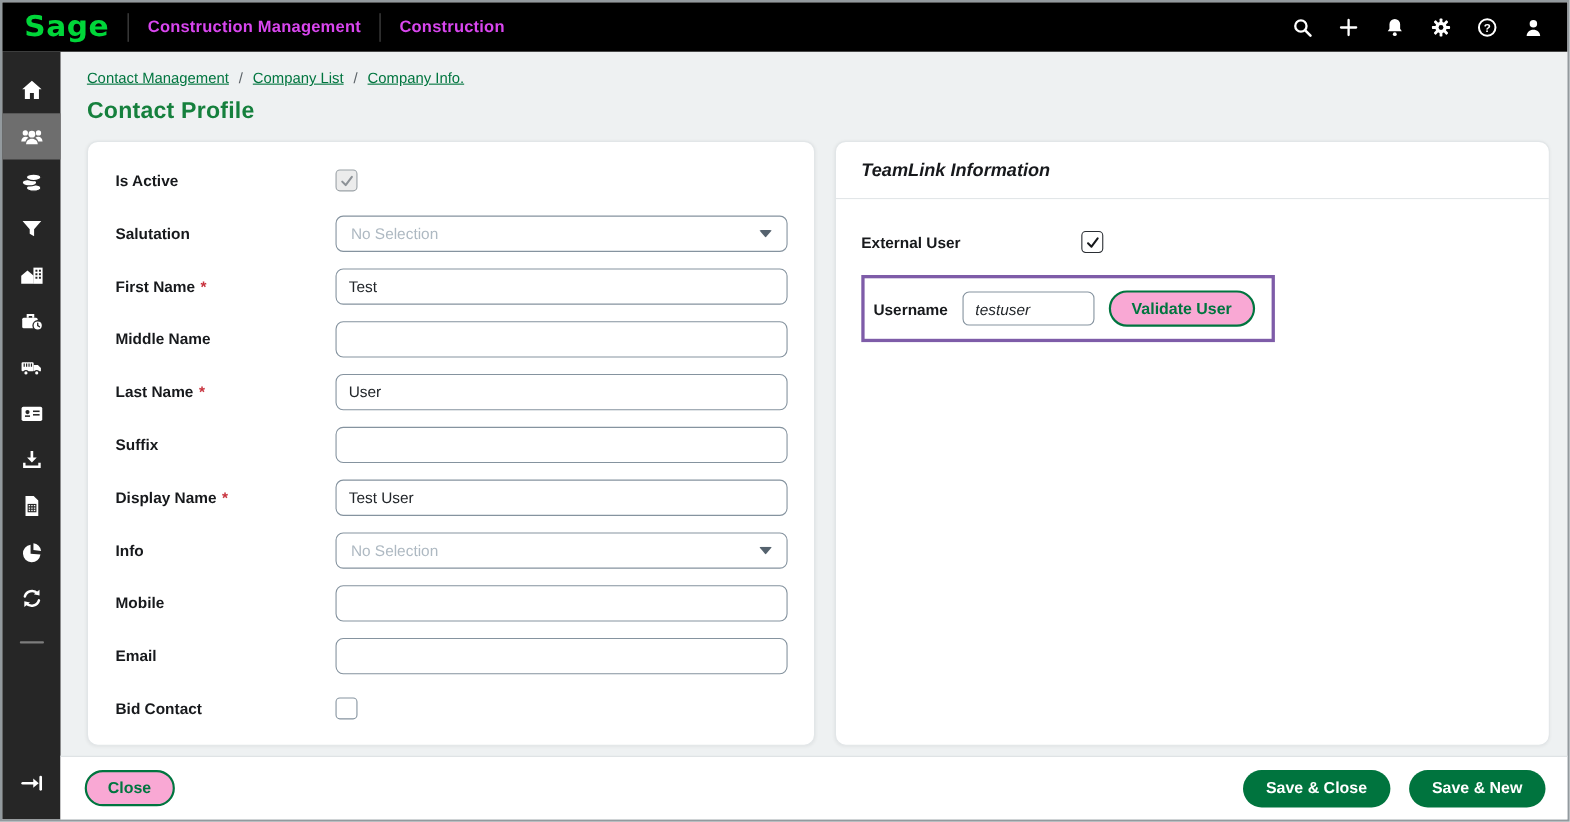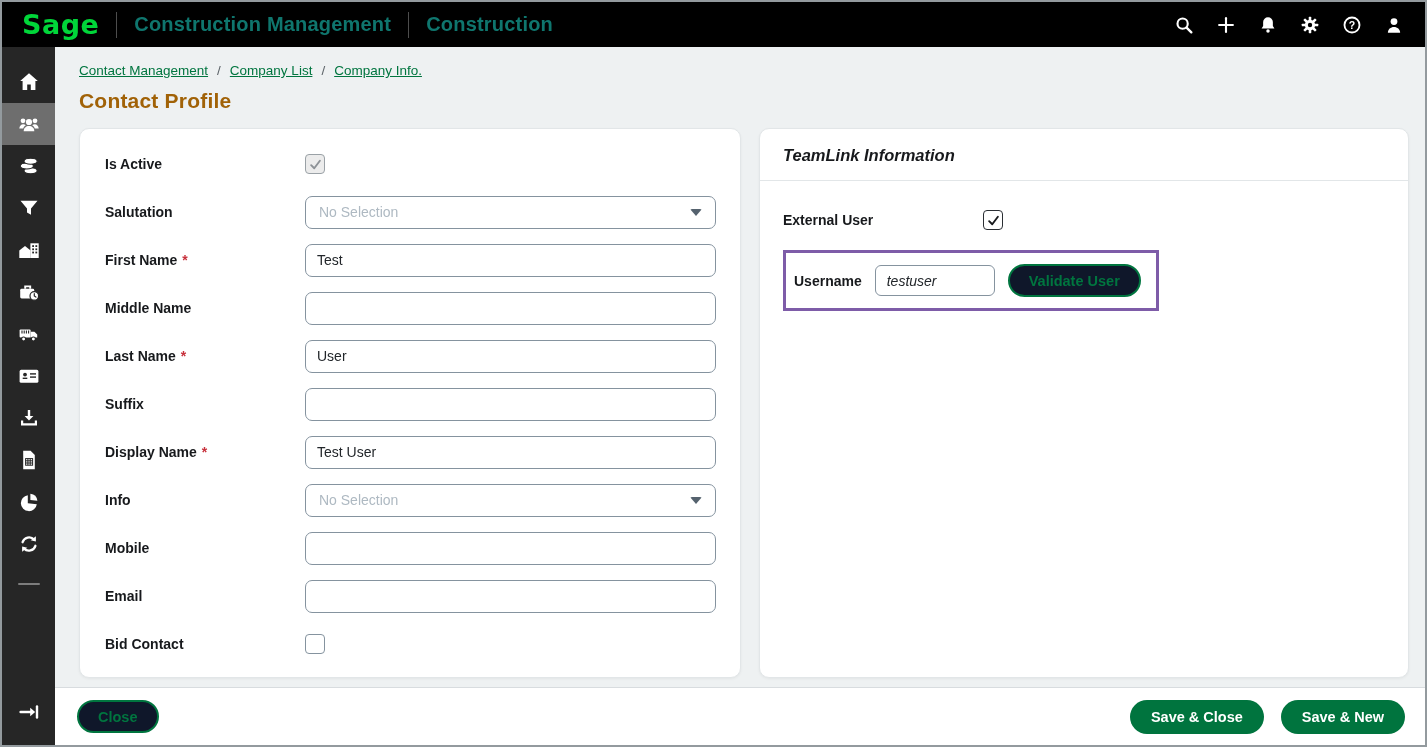--- a/index.html
+++ b/index.html
@@ -15,21 +15,21 @@
   
   .topbar{
     height:45px; background:#000; display:flex; align-items:center;
     padding:0 18px 0 20px; flex:0 0 45px;
   }
   .logo{
     color:#00D639; font-size:27px; font-weight:700; letter-spacing:.5px;
     font-family:"DejaVu Sans",sans-serif; transform:scaleY(.96);
   }
   .tb-divider{ width:1px; height:26px; background:#4d4d4d; margin:0 17px; }
-  .tb-title{ color:#0f766e; font-weight:700; font-size:20px; letter-spacing:.2px; }
+  .tb-title{ color:#d946ef; font-weight:700; font-size:15px; letter-spacing:.2px; }
   .tb-icons{ margin-left:auto; display:flex; align-items:center; gap:16px; }
   .tb-icon{ width:26px; height:26px; display:flex; align-items:center; justify-content:center; cursor:pointer; }
   .tb-icon svg{ width:22px; height:22px; }
 
   
   .body-row{ flex:1; display:flex; min-height:0; }
 
   
   .sidebar{
     width:53px; flex:0 0 53px; background:#262626; display:flex;
@@ -40,21 +40,21 @@
   .side-item svg{ width:24px; height:24px; }
   .side-divider{ width:22px; height:2px; background:#7d7d7d; margin-top:18px; border-radius:1px; }
   .side-bottom{ margin-top:auto; margin-bottom:12px; }
 
   
   .main{ flex:1; display:flex; flex-direction:column; min-width:0; }
   .content-head{ padding:16px 16px 0 24px; }
   .breadcrumb{ font-size:13.5px; display:flex; align-items:center; gap:9px; }
   .crumb{ color:#00753F; text-decoration:underline; cursor:pointer; }
   .crumb-sep{ color:#5c6368; }
-  .page-title{ font-size:21px; font-weight:700; color:#a16207; margin-top:11px; letter-spacing:.2px; }
+  .page-title{ font-size:21px; font-weight:700; color:#15803d; margin-top:11px; letter-spacing:.2px; }
 
   .cards{ flex:1; display:flex; gap:18px; padding:15px 16px 9px 24px; min-height:0; }
   .card{
     background:#fff; border:1px solid #e2e6e8; border-radius:10px;
     box-shadow:0 1px 3px rgba(0,0,0,.05);
   }
   .card-left{ width:662px; flex:0 0 662px; padding:11px 26px 0 25px; }
   .card-right{ flex:1; display:flex; flex-direction:column; }
 
   
@@ -97,21 +97,21 @@
   }
   .u-label{ font-size:14px; font-weight:700; color:#17191c; white-space:nowrap; }
   .u-input{
     width:120px; height:31px; border:1.3px solid #85939f; border-radius:6px;
     padding:0 11px; font-size:14px; color:#22262a; outline:none;
     font-family:"Liberation Sans",sans-serif;
     font-style:italic;
   }
   .btn-outline{
     height:33px; padding:0 19px; border:2px solid #00753F; border-radius:17px;
-    background:#0f172a; color:#00753F; font-weight:700; font-size:14.5px;
+    background:#f9a8d4; color:#00753F; font-weight:700; font-size:14.5px;
     cursor:pointer; font-family:"Liberation Sans",sans-serif; white-space:nowrap;
   }
 
   
   .footer{
     flex:0 0 58px; background:#fff; border-top:1px solid #d8dcdf;
     display:flex; align-items:center; padding:0 20px 0 22px;
   }
   .footer-right{ margin-left:auto; display:flex; gap:17px; }
   .btn-solid{

